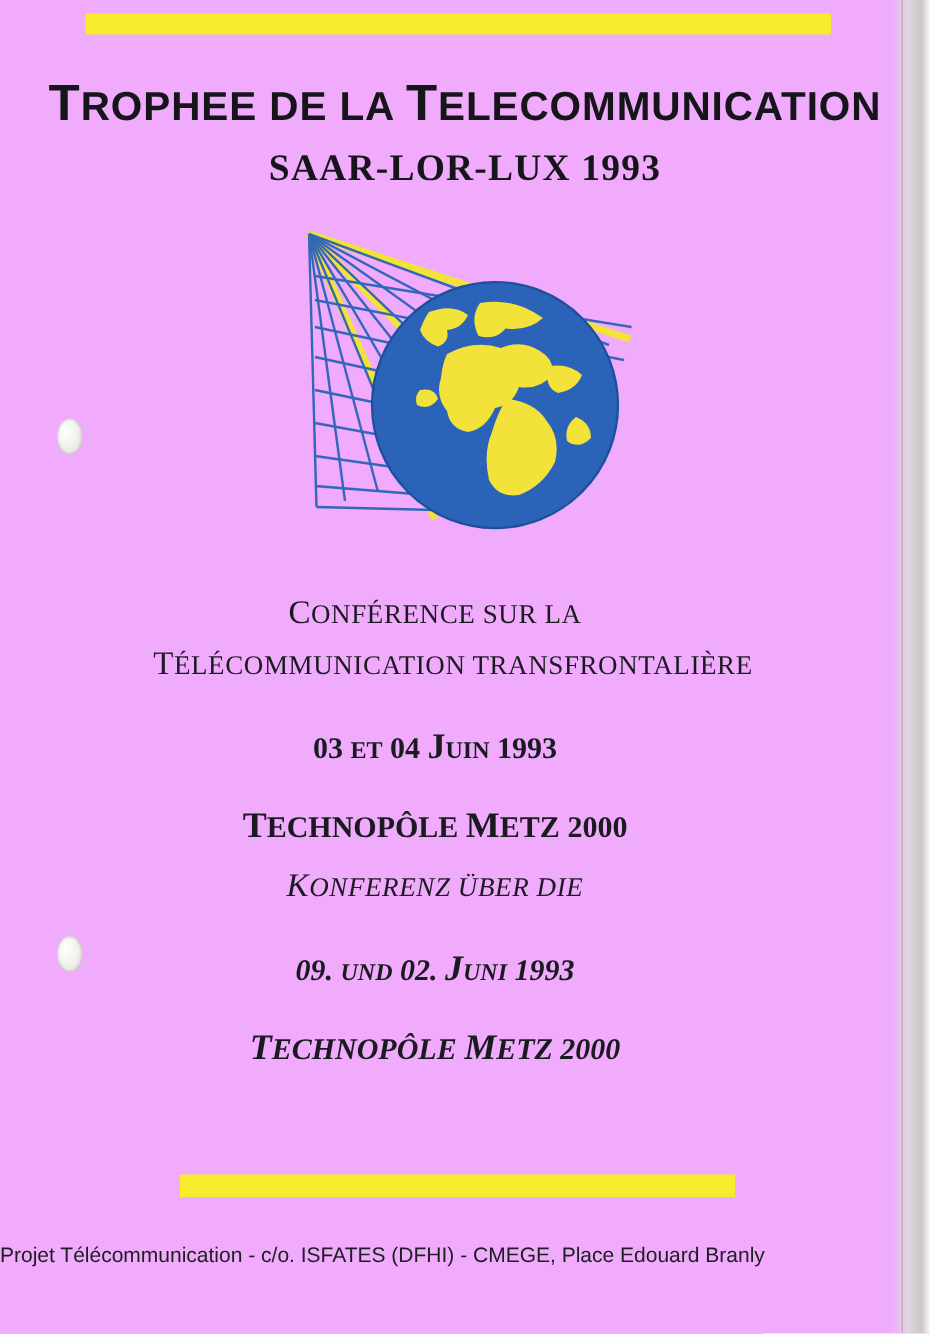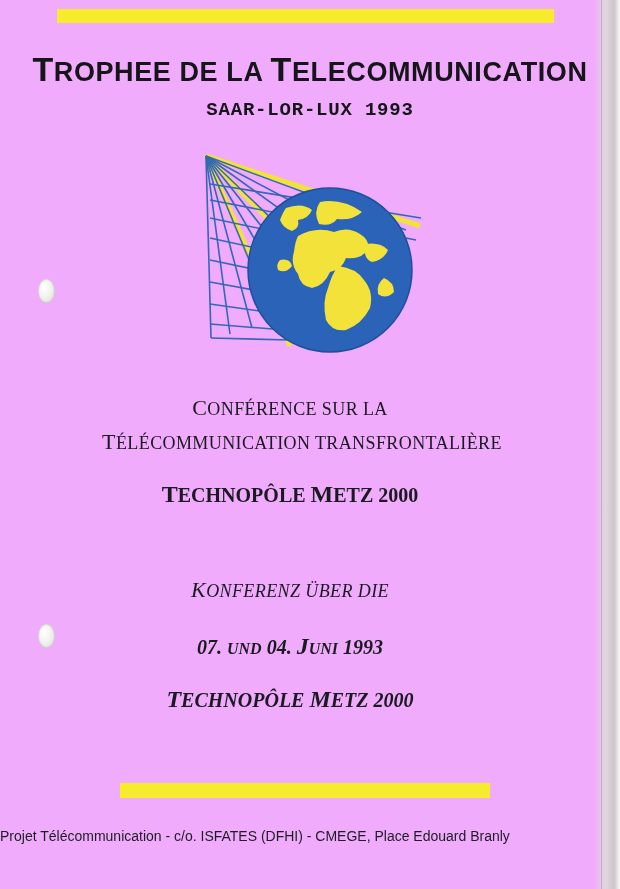--- a/index.html
+++ b/index.html
@@ -76,23 +76,23 @@
     font-weight: bold;
     font-size: 27px;
     letter-spacing: 0.6px;
     color: #15151a;
     white-space: nowrap;
   }
   .title-main .cap {
     font-size: 34px;
   }
   .title-sub {
-    font-family: Liberation Mono, monospace;
-    font-weight: bold;
-    font-size: 19px;
+    font-family: Liberation Serif, serif;
+    font-weight: bold;
+    font-size: 25px;
     letter-spacing: 0.8px;
     color: #15151a;
     margin-top: 10px;
   }
 
   
   .logo {
     position: absolute;
     left: 170px;
     top: 148px;
@@ -211,26 +211,27 @@
         <path d="M110 112 q10 -2 12 6 q-6 8 -14 4 q-2 -6 2 -10 z"></path>
       </g>
 
       <circle cx="160" cy="122" r="82" fill="none" stroke="#1e4f9c" stroke-width="1.5"></circle>
     </svg>
   </div>
 
   <div class="body-block fr-block">
     <div class="line-sc"><span class="cap">C</span><span>ONFÉRENCE SUR LA</span></div>
     <div class="line-sc l2"><span class="cap">T</span><span>ÉLÉCOMMUNICATION TRANSFRONTALIÈRE</span></div>
+    <div class="line-date"><span>03 </span><span class="sm">ET</span><span> 04 </span><span class="cap">J</span><span class="sm">UIN</span><span> 1993</span></div>
     <div class="line-place"><span class="cap">T</span><span>ECHNOPÔLE </span><span class="cap">M</span><span>ETZ</span><span> 2000</span></div>
   </div>
 
   <div class="body-block de-block italic">
     <div class="line-sc"><span class="cap">K</span><span>ONFERENZ ÜBER DIE</span></div>
-    <div class="line-date"><span>07. </span><span class="sm">UND</span><span> 04. </span><span class="cap">J</span><span class="sm">UNI</span><span> 1993</span></div>
+    <div class="line-date"><span>09. </span><span class="sm">UND</span><span> 02. </span><span class="cap">J</span><span class="sm">UNI</span><span> 1993</span></div>
     <div class="line-place"><span class="cap">T</span><span>ECHNOPÔLE </span><span class="cap">M</span><span>ETZ</span><span> 2000</span></div>
   </div>
 
   <div class="bar-bottom"></div>
 
   <div class="footer">
     <div>Projet Télécommunication - c/o. ISFATES (DFHI) - CMEGE, Place Edouard Branly</div>
   </div>
 
   <div class="page-edge"></div>

